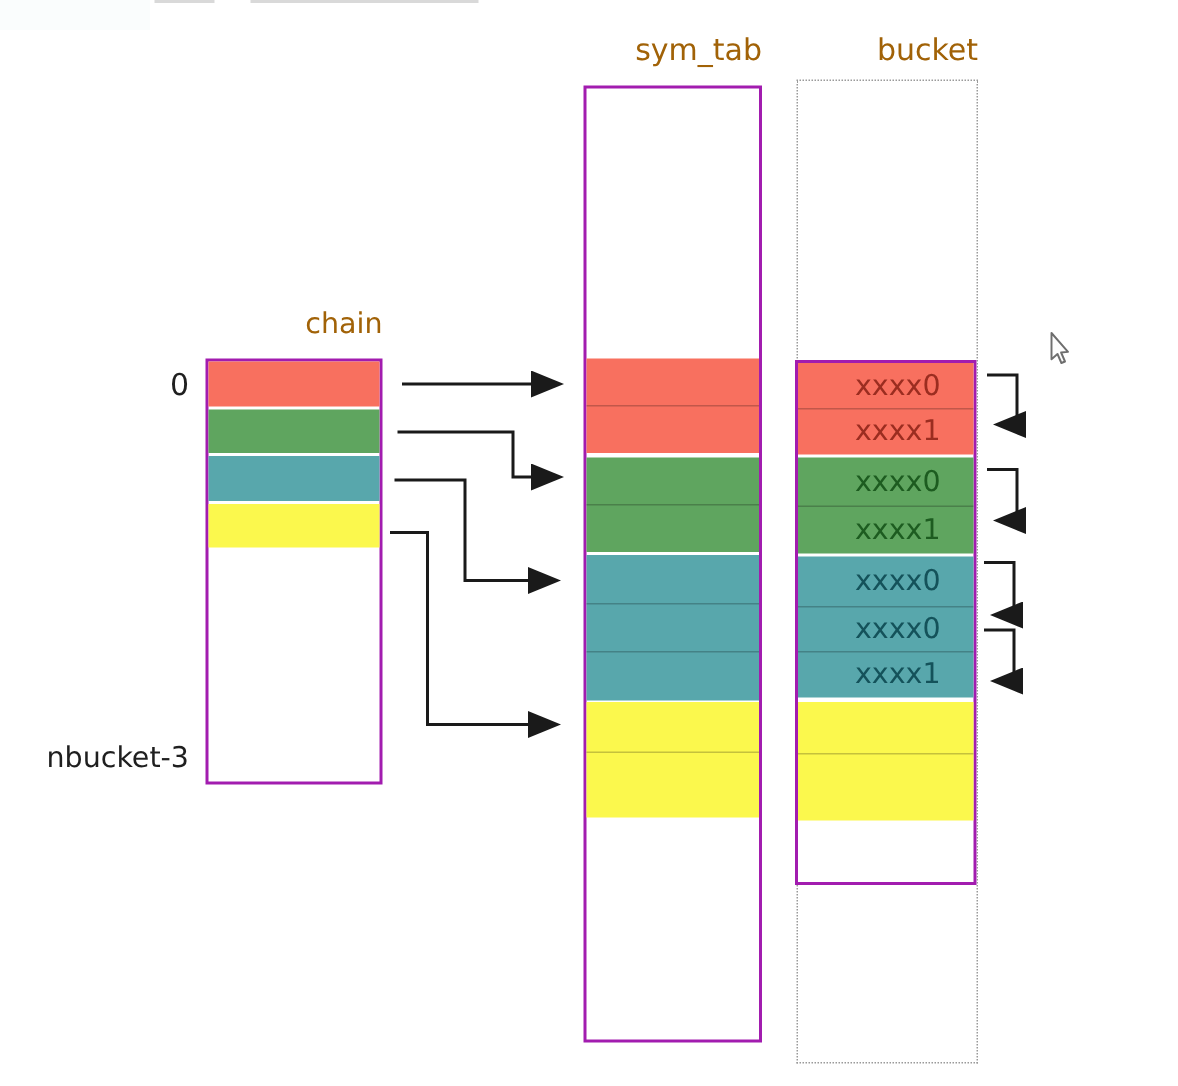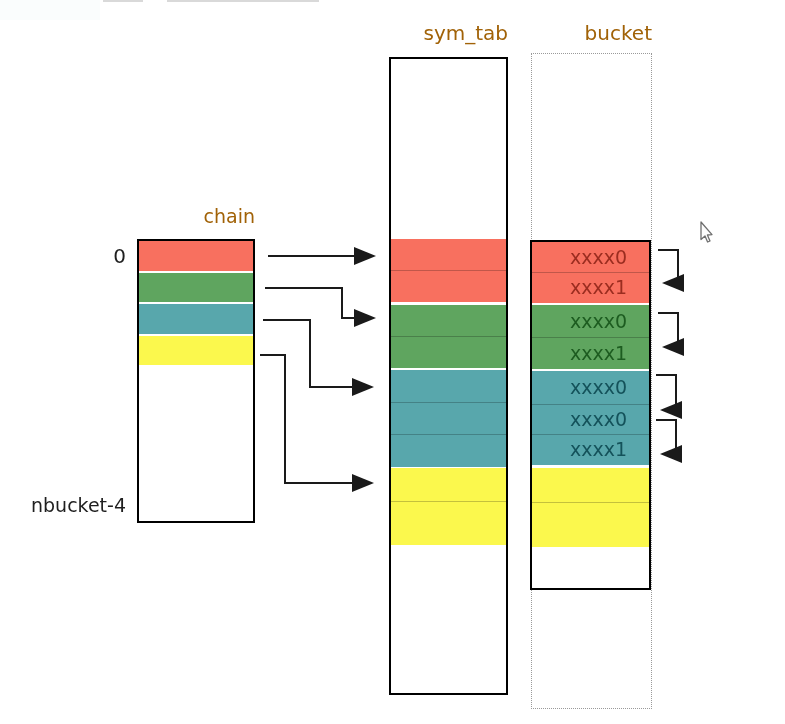--- a/index.html
+++ b/index.html
@@ -6,21 +6,21 @@
   #stage{
     position:relative;width:785px;height:724px;background:#ffffff;overflow:hidden;
     font-family:"DejaVu Sans","Liberation Sans",sans-serif;color:#1a1a1a;
   }
   .abs{position:absolute;}
   
   .col-title{font-size:20px;text-align:right;color:#a16207;}
   
   .idx{font-size:20px;text-align:right;color:#1f1f1f;}
   
-  .solid-box{position:absolute;border:2px solid #000000;background:#fff;box-sizing:border-box;}
+  .solid-box{position:absolute;border:2px solid #a21caf;background:#fff;box-sizing:border-box;}
   .dotted-box{position:absolute;border:1px dotted #9a9a9a;background:transparent;box-sizing:border-box;}
   .row{position:absolute;left:0;right:0;}
   .fill-red{background:#f8705f;}
   .fill-green{background:#5fa55f;}
   .fill-teal{background:#58a7ac;}
   .fill-yellow{background:#fbf84d;}
   .divider{position:absolute;left:0;right:0;height:1px;background:rgba(0,0,0,0.22);}
   
   .cell-label{
     position:absolute;left:0;right:0;box-sizing:border-box;
@@ -42,21 +42,21 @@
 
   <div class="top-glow"></div>
   <div class="top-line" style="left:103px;width:40px;"></div>
   <div class="top-line" style="left:167px;width:152px;"></div>
 
   <div class="abs col-title" style="left:137px;top:205px;width:118px;font-size:19px;">chain</div>
   <div class="abs col-title" style="left:389px;top:21px;width:119px;">sym_tab</div>
   <div class="abs col-title" style="left:531px;top:21px;width:121px;">bucket</div>
 
   <div class="abs idx" style="left:88px;top:244px;width:38px;">0</div>
-  <div class="abs idx" style="left:4px;top:494px;width:122px;font-size:19px;">nbucket-4</div>
+  <div class="abs idx" style="left:4px;top:494px;width:122px;font-size:19px;">nbucket-3</div>
 
   <div class="solid-box" style="left:137px;top:239px;width:118px;height:284px;">
     <div class="row fill-red" style="top:0;height:30px;"></div>
     <div class="row fill-green" style="top:32px;height:29px;"></div>
     <div class="row fill-teal" style="top:63px;height:30px;"></div>
     <div class="row fill-yellow" style="top:95px;height:29px;"></div>
   </div>
 
   <div class="solid-box" style="left:389px;top:57px;width:119px;height:638px;">
     <div class="row fill-red" style="top:180px;height:63px;">

